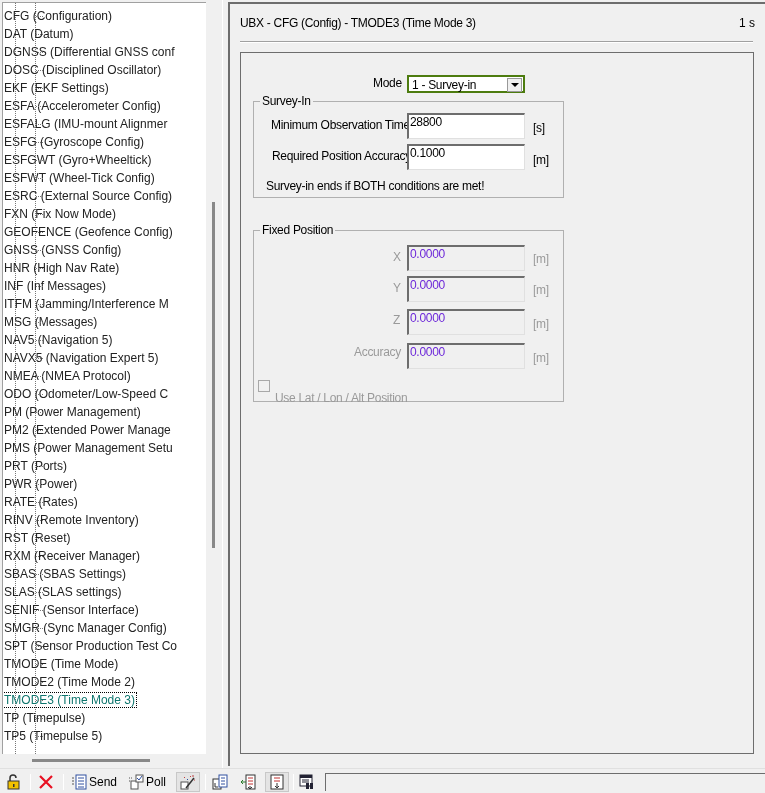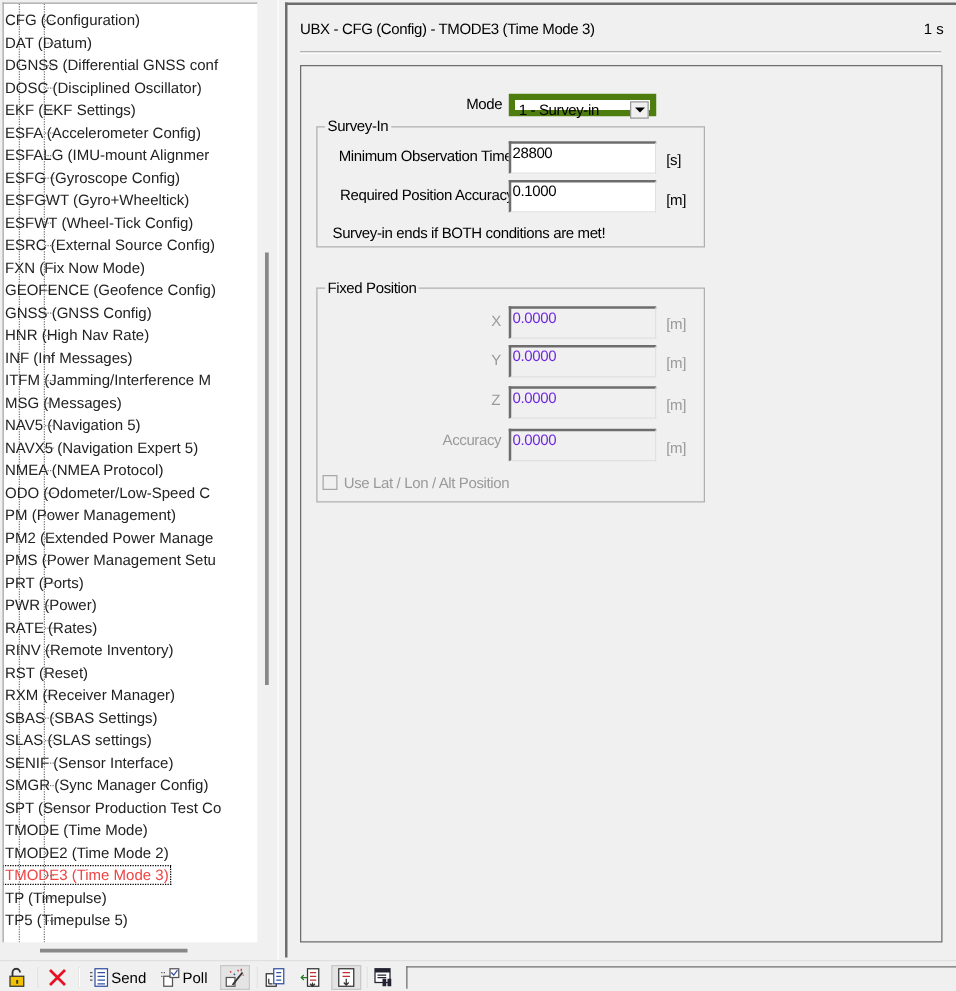--- a/index.html
+++ b/index.html
@@ -35,21 +35,21 @@
     position: relative; height: 18px; line-height: 18px;
     white-space: nowrap; color: #222;
     font-size: 12px; cursor: default;
   }
   .tree-item::before {
     content: ""; position: absolute; left: 33px; top: 9px; width: 7px;
     border-top: 1px dotted #777;
   }
   .tree-item .lbl { padding: 0 1px; }
   .tree-item.selected .lbl {
-    outline: 1px dotted #000; color: #ef4444; text-align: center;
+    outline: 1px dotted #000; color: #0f766e; text-align: center;
   }
   .tree-vscroll {
     position: absolute; left: 206px; top: 2px; width: 12px; height: 752px;
     background: #f0f0f0;
   }
   .tree-vscroll .thumb {
     position: absolute; left: 6px; top: 200px; width: 3px; height: 346px;
     background: #888;
   }
   .tree-hscroll {
@@ -80,21 +80,21 @@
     border-top: 1px solid #a0a0a0; border-bottom: 1px solid #fff;
   }
   .content-box {
     position: absolute; left: 10px; top: 48px; width: 514px; height: 702px;
     border: 1px solid #6d6d6d;
     padding-left: 32px;
   }
   .row-label { position: absolute; font-size: 12px; letter-spacing: -0.3px; white-space: nowrap; }
   .mode-select {
     position: absolute; left: 166px; top: 22px; width: 118px; height: 18px;
-    background: #fff; border: 5px solid #4d7c0f; font-size: 12px;
+    background: #fff; border: 2px solid #4d7c0f; font-size: 12px;
     padding-left: 3px; line-height: 16px; letter-spacing: -0.3px;
   }
   .mode-select .arrow {
     position: absolute; right: 1px; top: 1px; width: 15px; height: 14px;
     background: #f0f0f0; border: 1px solid #999;
     display: flex; align-items: center; justify-content: center;
   }
   .mode-select .arrow::after {
     content: ""; border-left: 4px solid transparent; border-right: 4px solid transparent;
     border-top: 4px solid #000;
@@ -240,21 +240,21 @@
 
       <div class="row-label disabled-text" style="left:139px; top:82px;">Z</div>
       <div class="field disabled" style="left:153px; top:78px;">0.0000</div>
       <div class="unit disabled-text" style="left:279px; top:86px;">[m]</div>
 
       <div class="row-label disabled-text" style="left:100px; top:114px;">Accuracy</div>
       <div class="field disabled" style="left:153px; top:112px;">0.0000</div>
       <div class="unit disabled-text" style="left:279px; top:120px;">[m]</div>
 
       <div class="checkbox" style="left:4px; top:149px;"></div>
-      <div class="row-label disabled-text" style="left:21px; top:148px;text-align:right;">Use Lat / Lon / Alt Position</div>
+      <div class="row-label disabled-text" style="left:21px; top:160px;text-align:right;">Use Lat / Lon / Alt Position</div>
     </div>
   </div>
 </div>
 
 <div class="toolbar">
   <div class="tb-btn" style="left:6px;">
     <span class="icon">
       <svg width="16" height="16" viewBox="0 0 16 16">
           <path d="M4 7 V4 a3 3 0 0 1 6 0" fill="none" stroke="#333" stroke-width="1.5"></path>
           <rect x="2" y="7" width="11" height="8" fill="#f2c200" stroke="#333"></rect>

